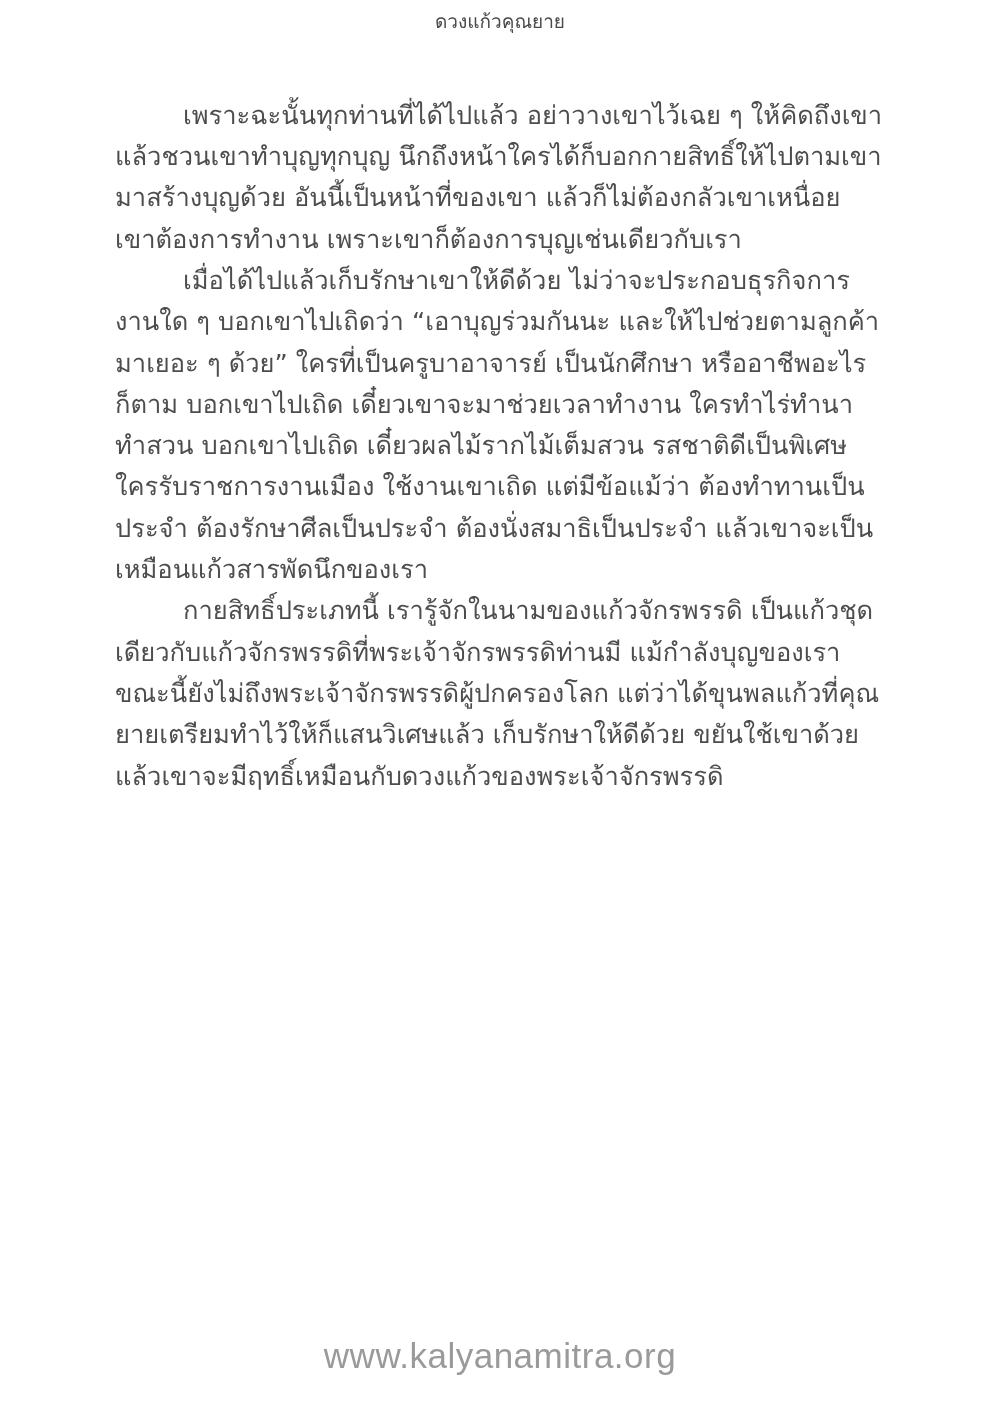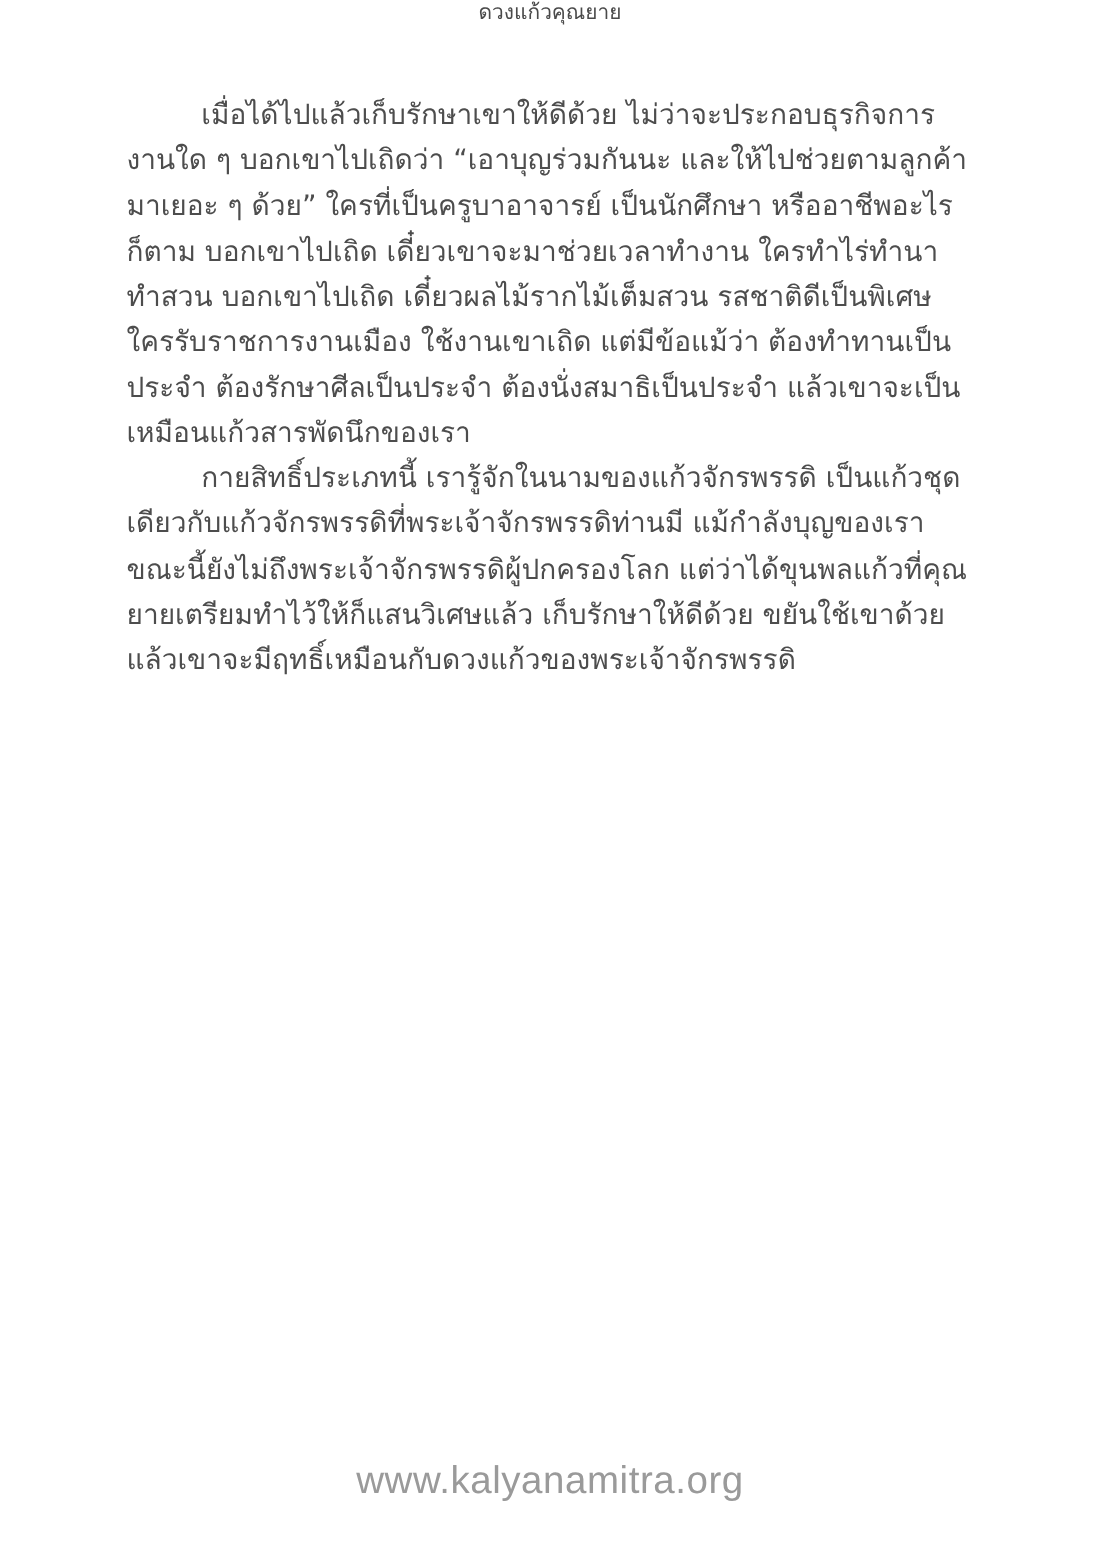--- a/index.html
+++ b/index.html
@@ -26,21 +26,21 @@
     font-size: 23px;
     color: #4a4a4a;
     margin-top: 48px;
     line-height: 1.2;
     letter-spacing: 0.5px;
   }
   .running-head {
     text-align: center;
     font-size: 19px;
     color: #4a4a4a;
-    margin-top: 0;
+    margin-top: 10px;
     line-height: 1.2;
   }
   .body-text {
     margin: 62px 115px 0 115px;
     font-size: 25.5px;
     line-height: 1.62;
     color: #4d4d4d;
     text-align: left;
   }
   .para {
@@ -63,19 +63,20 @@
   }
 </style>
 </head>
 <body>
 
 <div class="page">
 
   <div class="running-head">ดวงแก้วคุณยาย</div>
 
   <div class="body-text">
+    <p class="para">เพราะฉะนั้นทุกท่านที่ได้ไปแล้ว อย่าวางเขาไว้เฉย ๆ ให้คิดถึงเขา แล้วชวนเขาทำบุญทุกบุญ นึกถึงหน้าใครได้ก็บอกกายสิทธิ์ให้ไปตามเขามาสร้างบุญด้วย อันนี้เป็นหน้าที่ของเขา แล้วก็ไม่ต้องกลัวเขาเหนื่อย เขาต้องการทำงาน เพราะเขาก็ต้องการบุญเช่นเดียวกับเรา</p>
     <p class="para">เมื่อได้ไปแล้วเก็บรักษาเขาให้ดีด้วย ไม่ว่าจะประกอบธุรกิจการงานใด ๆ บอกเขาไปเถิดว่า “เอาบุญร่วมกันนะ และให้ไปช่วยตามลูกค้ามาเยอะ ๆ ด้วย” ใครที่เป็นครูบาอาจารย์ เป็นนักศึกษา หรืออาชีพอะไรก็ตาม บอกเขาไปเถิด เดี๋ยวเขาจะมาช่วยเวลาทำงาน ใครทำไร่ทำนา ทำสวน บอกเขาไปเถิด เดี๋ยวผลไม้รากไม้เต็มสวน รสชาติดีเป็นพิเศษ ใครรับราชการงานเมือง ใช้งานเขาเถิด แต่มีข้อแม้ว่า ต้องทำทานเป็นประจำ ต้องรักษาศีลเป็นประจำ ต้องนั่งสมาธิเป็นประจำ แล้วเขาจะเป็นเหมือนแก้วสารพัดนึกของเรา</p>
     <p class="para">กายสิทธิ์ประเภทนี้ เรารู้จักในนามของแก้วจักรพรรดิ เป็นแก้วชุดเดียวกับแก้วจักรพรรดิที่พระเจ้าจักรพรรดิท่านมี แม้กำลังบุญของเราขณะนี้ยังไม่ถึงพระเจ้าจักรพรรดิผู้ปกครองโลก แต่ว่าได้ขุนพลแก้วที่คุณยายเตรียมทำไว้ให้ก็แสนวิเศษแล้ว เก็บรักษาให้ดีด้วย ขยันใช้เขาด้วย แล้วเขาจะมีฤทธิ์เหมือนกับดวงแก้วของพระเจ้าจักรพรรดิ</p>
   </div>
 
   <div class="footer">www.kalyanamitra.org</div>
 
 </div>
 
 </body></html>

